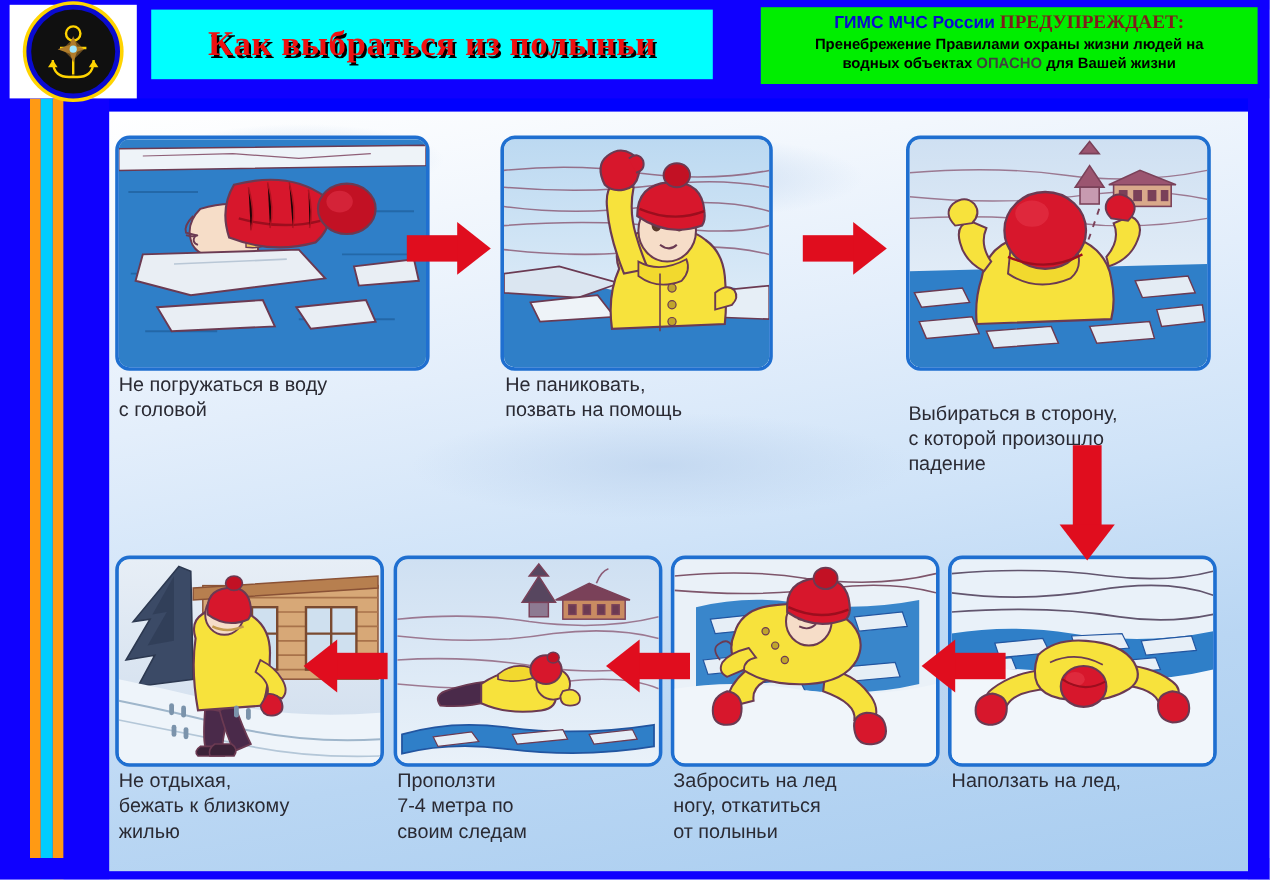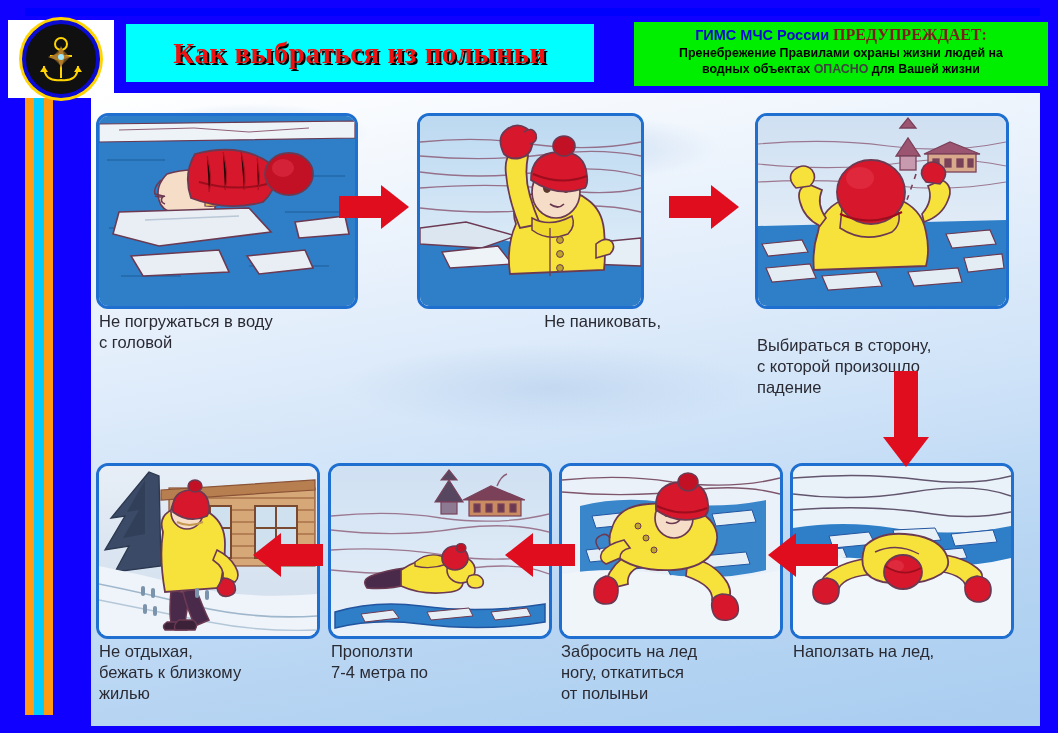--- a/index.html
+++ b/index.html
@@ -14,21 +14,21 @@
   .frame-left-blue{position:absolute;left:0;top:0;width:25px;height:733px;background:#0f00ff;}
   .stripe-orange-1{position:absolute;left:25px;top:82px;width:9px;height:651px;background:#ff9a14;}
   .stripe-cyan{position:absolute;left:34px;top:82px;width:10px;height:651px;background:#00ccff;}
   .stripe-orange-2{position:absolute;left:44px;top:82px;width:9px;height:651px;background:#ff9a14;}
   .frame-left-blue2{position:absolute;left:53px;top:82px;width:38px;height:651px;background:#0f00ff;}
   .frame-right-blue{position:absolute;right:0;top:0;width:18px;height:733px;background:#0f00ff;}
   .frame-bottom-blue{position:absolute;left:0;bottom:0;width:1058px;height:18px;background:#0f00ff;}
   .frame-top-blue{position:absolute;left:0;top:0;width:1058px;height:8px;background:#0f00ff;}
 
   
-  .header{position:absolute;left:0;top:0;width:1058px;height:82px;background:#0f00ff;margin-top:16px;}
+  .header{position:absolute;left:0;top:0;width:1058px;height:82px;background:#0f00ff;}
   .emblem-box{position:absolute;left:8px;top:4px;width:106px;height:78px;background:#ffffff;
               display:flex;align-items:center;justify-content:center;}
   .emblem{width:70px;height:70px;border-radius:50%;background:#101010;
           border:4px solid #0a0ad0;box-shadow:0 0 0 3px #ffd400;position:relative;}
   .emblem svg{position:absolute;left:0;top:0;}
 
   .title-box{position:absolute;left:126px;top:8px;width:468px;height:58px;background:#00ffff;
              display:flex;align-items:center;justify-content:center;}
   .title-text{font-family:"Liberation Serif", serif;font-weight:bold;font-size:29px;color:#ee1111;
               text-shadow:2px 2px 0 #000000;letter-spacing:.5px;white-space:nowrap;}
@@ -227,22 +227,23 @@
         <path d="M113 58 q28 12 54 2" stroke="#9c0e1e" stroke-width="2" fill="none"></path>
 
         <g fill="#c0a52c" stroke="#6b3a52" stroke-width="1">
           <circle cx="140" cy="124" r="3.4"></circle>
             <circle cx="140" cy="138" r="3.4"></circle>
             <circle cx="140" cy="152" r="3.4"></circle>
         </g>
         <path d="M130 112 L130 160" stroke="#6b3a52" stroke-width="1.3" fill="none"></path>
       </svg>
     </div>
-    <div class="caption" style="left:330px;top:218px;width:240px;text-align:right;">
+    <div class="caption" style="left:330px;top:218px;width:240px;">
       <div>Не паниковать,</div>
+      <div>позвать на помощь</div>
     </div>
 
     <div class="panel" style="left:664px;top:20px;width:248px;height:190px;">
       <svg class="illus" viewBox="0 0 248 190" preserveAspectRatio="none" aria-hidden="true">
         <defs>
           <linearGradient id="sky3" x1="0" y1="0" x2="0" y2="1">
             <stop offset="0" stop-color="#cfe0f2"></stop>
               <stop offset="1" stop-color="#eef4fa"></stop>
           </linearGradient>
         </defs>
@@ -414,20 +415,21 @@
         <g fill="#e6eef6" stroke="#6b3a52" stroke-width="1">
           <path d="M30 148 L62 144 L68 152 L34 156 Z"></path>
           <path d="M96 146 L138 142 L142 150 L100 154 Z"></path>
           <path d="M160 146 L196 142 L200 150 L164 154 Z"></path>
         </g>
       </svg>
     </div>
     <div class="caption" style="left:240px;top:548px;width:230px;">
       <div>Проползти</div>
       <div>7-4 метра по</div>
+      <div>своим следам</div>
     </div>
 
     <div class="panel" style="left:468px;top:370px;width:218px;height:170px;">
       <svg class="illus" viewBox="0 0 218 170" preserveAspectRatio="none" aria-hidden="true">
         <rect width="218" height="170" fill="#eaf1f8"></rect>
         <g stroke="#6b3a52" stroke-width="1.3" fill="none" opacity=".85">
           <path d="M0 14 q60 -6 110 2 q60 8 108 -4"></path>
           <path d="M0 26 q70 6 130 -2 q50 -6 88 4"></path>
         </g>
 

